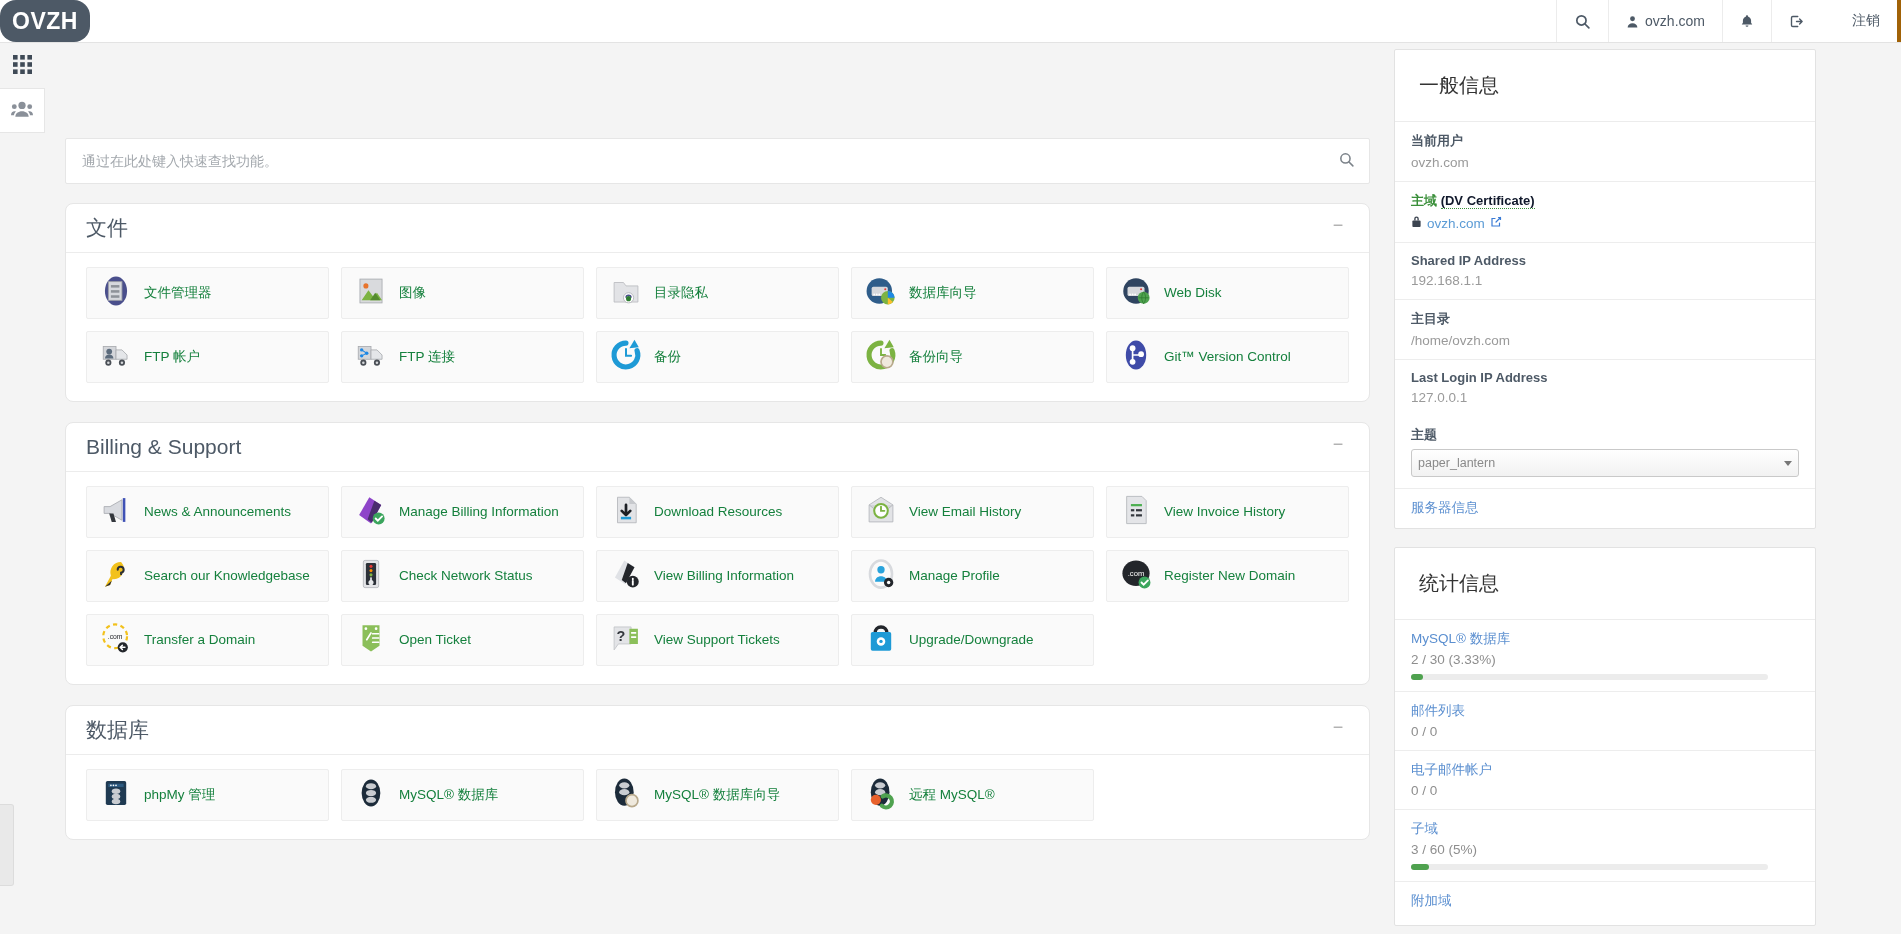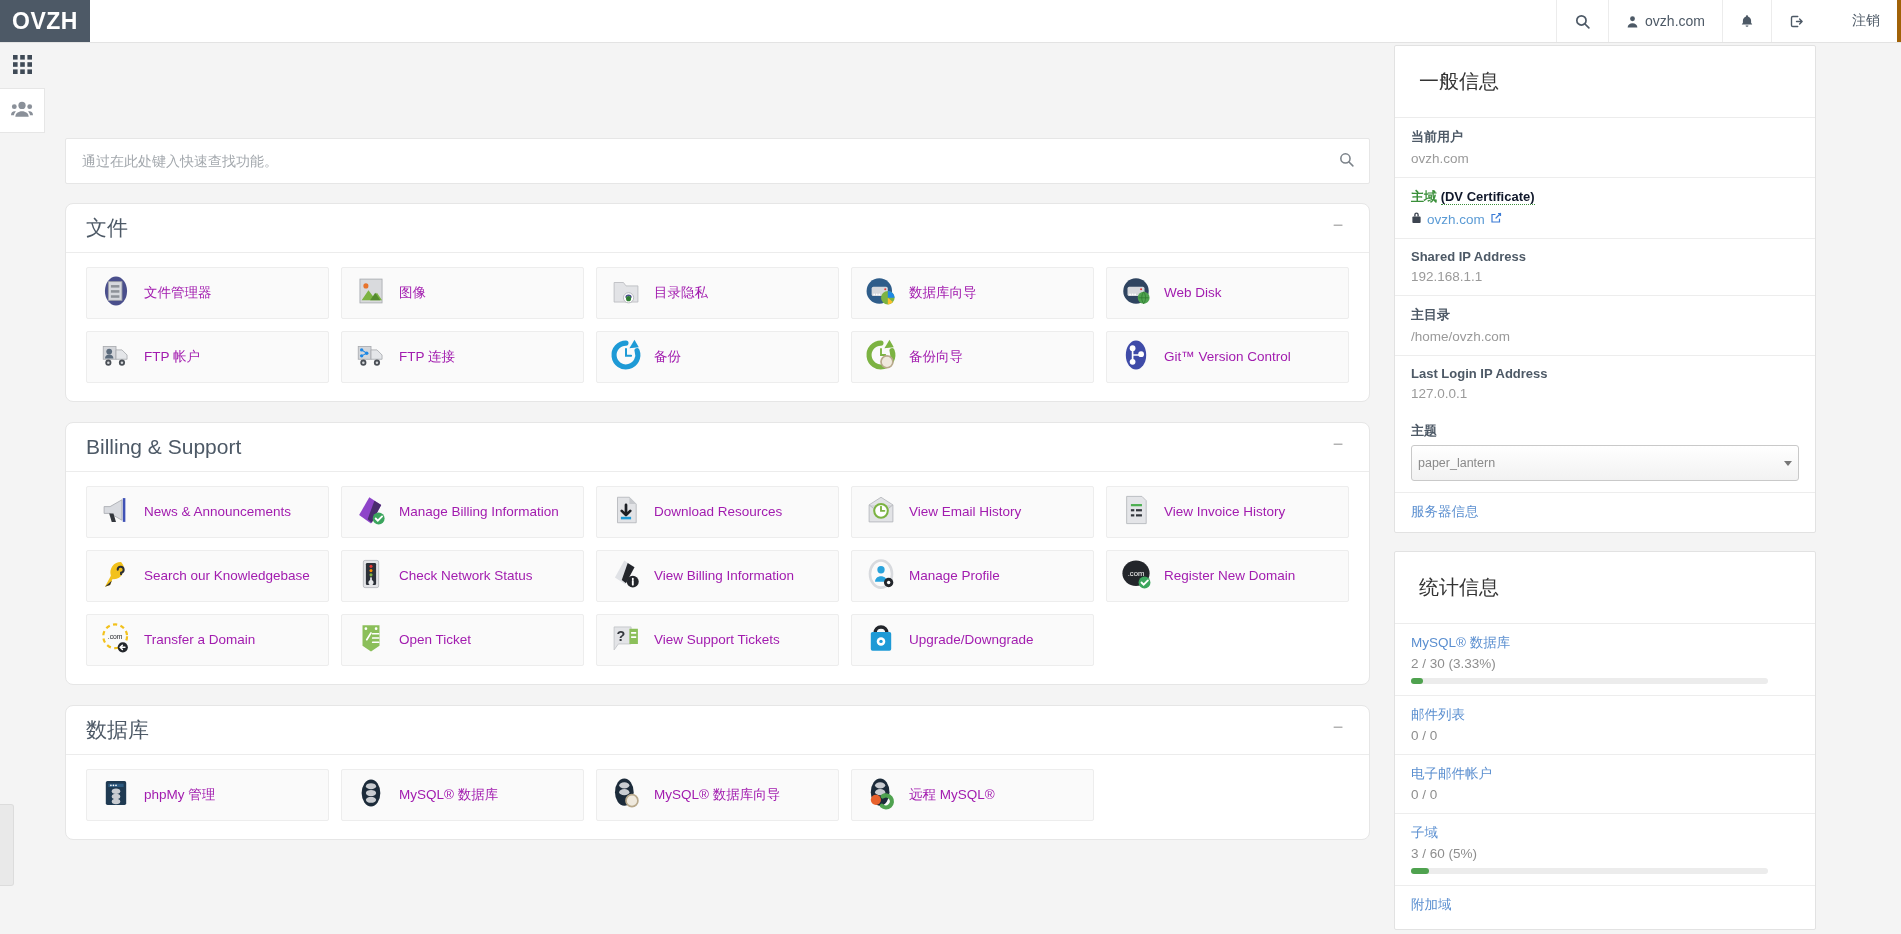--- a/index.html
+++ b/index.html
@@ -16,21 +16,21 @@
   
   .topbar {
     height:43px; background:#fff;
     display:flex; align-items:stretch;
     border-bottom:1px solid #e3e3e3;
     position:relative; z-index:20;
   }
   .brand {
     width:90px; background:#4d5966; color:#fff;
     display:flex; align-items:center; justify-content:center;
-    font-size:23px; font-weight:bold; letter-spacing:.5px;
+    font-size:23px; font-weight:bold; letter-spacing:.5px;border-radius:16px;
   }
   .top-spacer { flex:1; }
   .top-item {
     display:flex; align-items:center; gap:6px;
     padding:0 17px; border-left:1px solid #ececec;
     color:#4d5966; font-size:14px; cursor:pointer; white-space:nowrap;
   }
   .top-item:last-child { border-right:4px solid #a16207;gap:48px; }
   .top-item svg { display:block; }
 
@@ -85,21 +85,21 @@
   }
   .grid {
     display:grid; grid-template-columns:repeat(5, 1fr);
     gap:12px; padding:14px 20px 18px 20px;
   }
   .tile {
     background:#fafafa; border:1px solid #ededed; border-radius:2px;
     height:52px; display:flex; align-items:center; gap:11px;
     padding:0 12px; cursor:pointer; overflow:hidden;
   }
-  .tile-label { color:#a21caf; font-size:13.5px; line-height:1.18; }
+  .tile-label { color:#15803d; font-size:13.5px; line-height:1.18; }
   .tile .ic { flex:0 0 auto; width:34px; height:34px; }
 
   
   .panel {
     background:#fff; border:1px solid #e2e2e2; border-radius:2px;
     margin-bottom:18px;
   }
   .panel-head { padding:14px 16px; border-bottom:1px solid #ececec; }
   .panel-head h2 { margin:8px; font-size:20px; font-weight:normal; color:#333; }
   .row { padding:10px 16px 11px 16px; border-bottom:1px solid #ededed; }
@@ -108,21 +108,21 @@
   .row-label.green { color:#3a8f3a; font-weight:bold; }
   .row-label .dv { color:#0f172a; border-bottom:1px dotted #3a8f3a; }
   .row-val { font-size:13.5px; color:#9a9a9a; }
   .row-val.link { color:#5b9bd5; }
   .linkline { display:flex; align-items:center; gap:5px; }
   .stat-link { color:#5b8fd0; font-size:13.5px; display:block; margin-bottom:4px; cursor:pointer; }
   .stat-val { color:#8e8e8e; font-size:13.5px; }
   .bar { height:6px; background:#ececec; border-radius:3px; margin-top:7px; width:92%; }
   .bar > i { display:block; height:6px; background:#4fa24f; border-radius:3px; }
   .theme-select {
-    width:100%; height:36px; border:1px solid #c9c9c9; border-radius:3px;
+    width:100%; height:28px; border:1px solid #c9c9c9; border-radius:3px;
     background:linear-gradient(#fff,#f2f2f2); font-size:12.5px; color:#8a8a8a;
     padding:0 6px; display:flex; align-items:center; justify-content:space-between;
     font-family:"Liberation Sans", sans-serif;
   }
   .caret { width:0;height:0;border-left:4px solid transparent;border-right:4px solid transparent;border-top:5px solid #777; }
   .server-link { color:#5b8fd0; font-size:13.5px; cursor:pointer; }
 </style>
 </head>
 <body>
 

